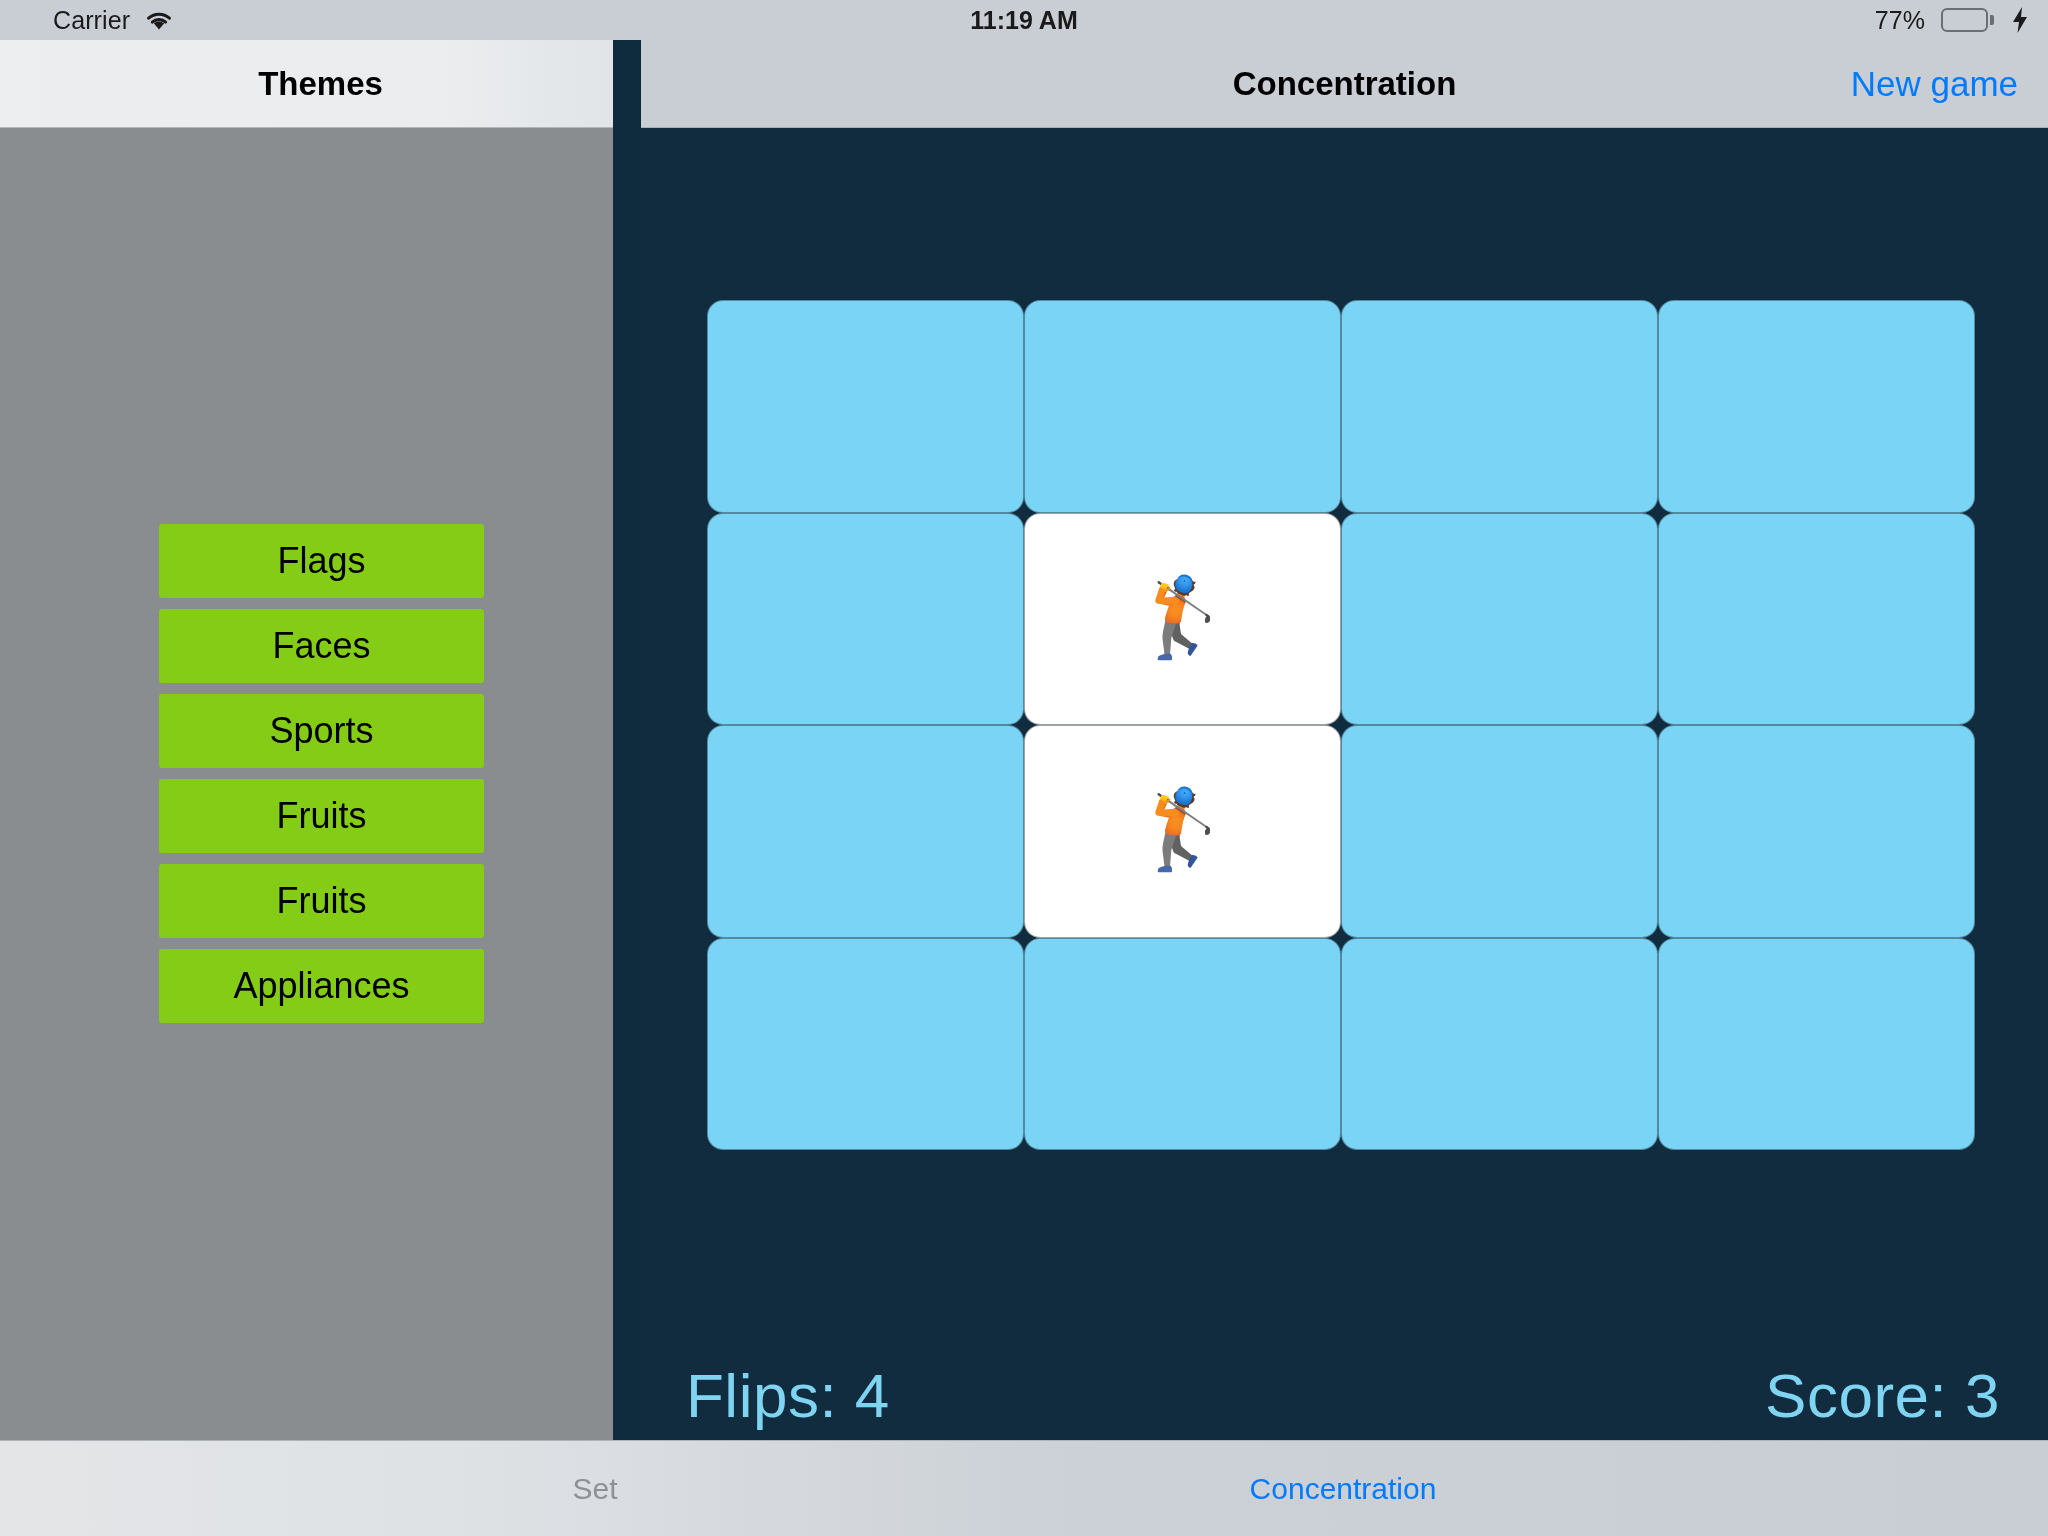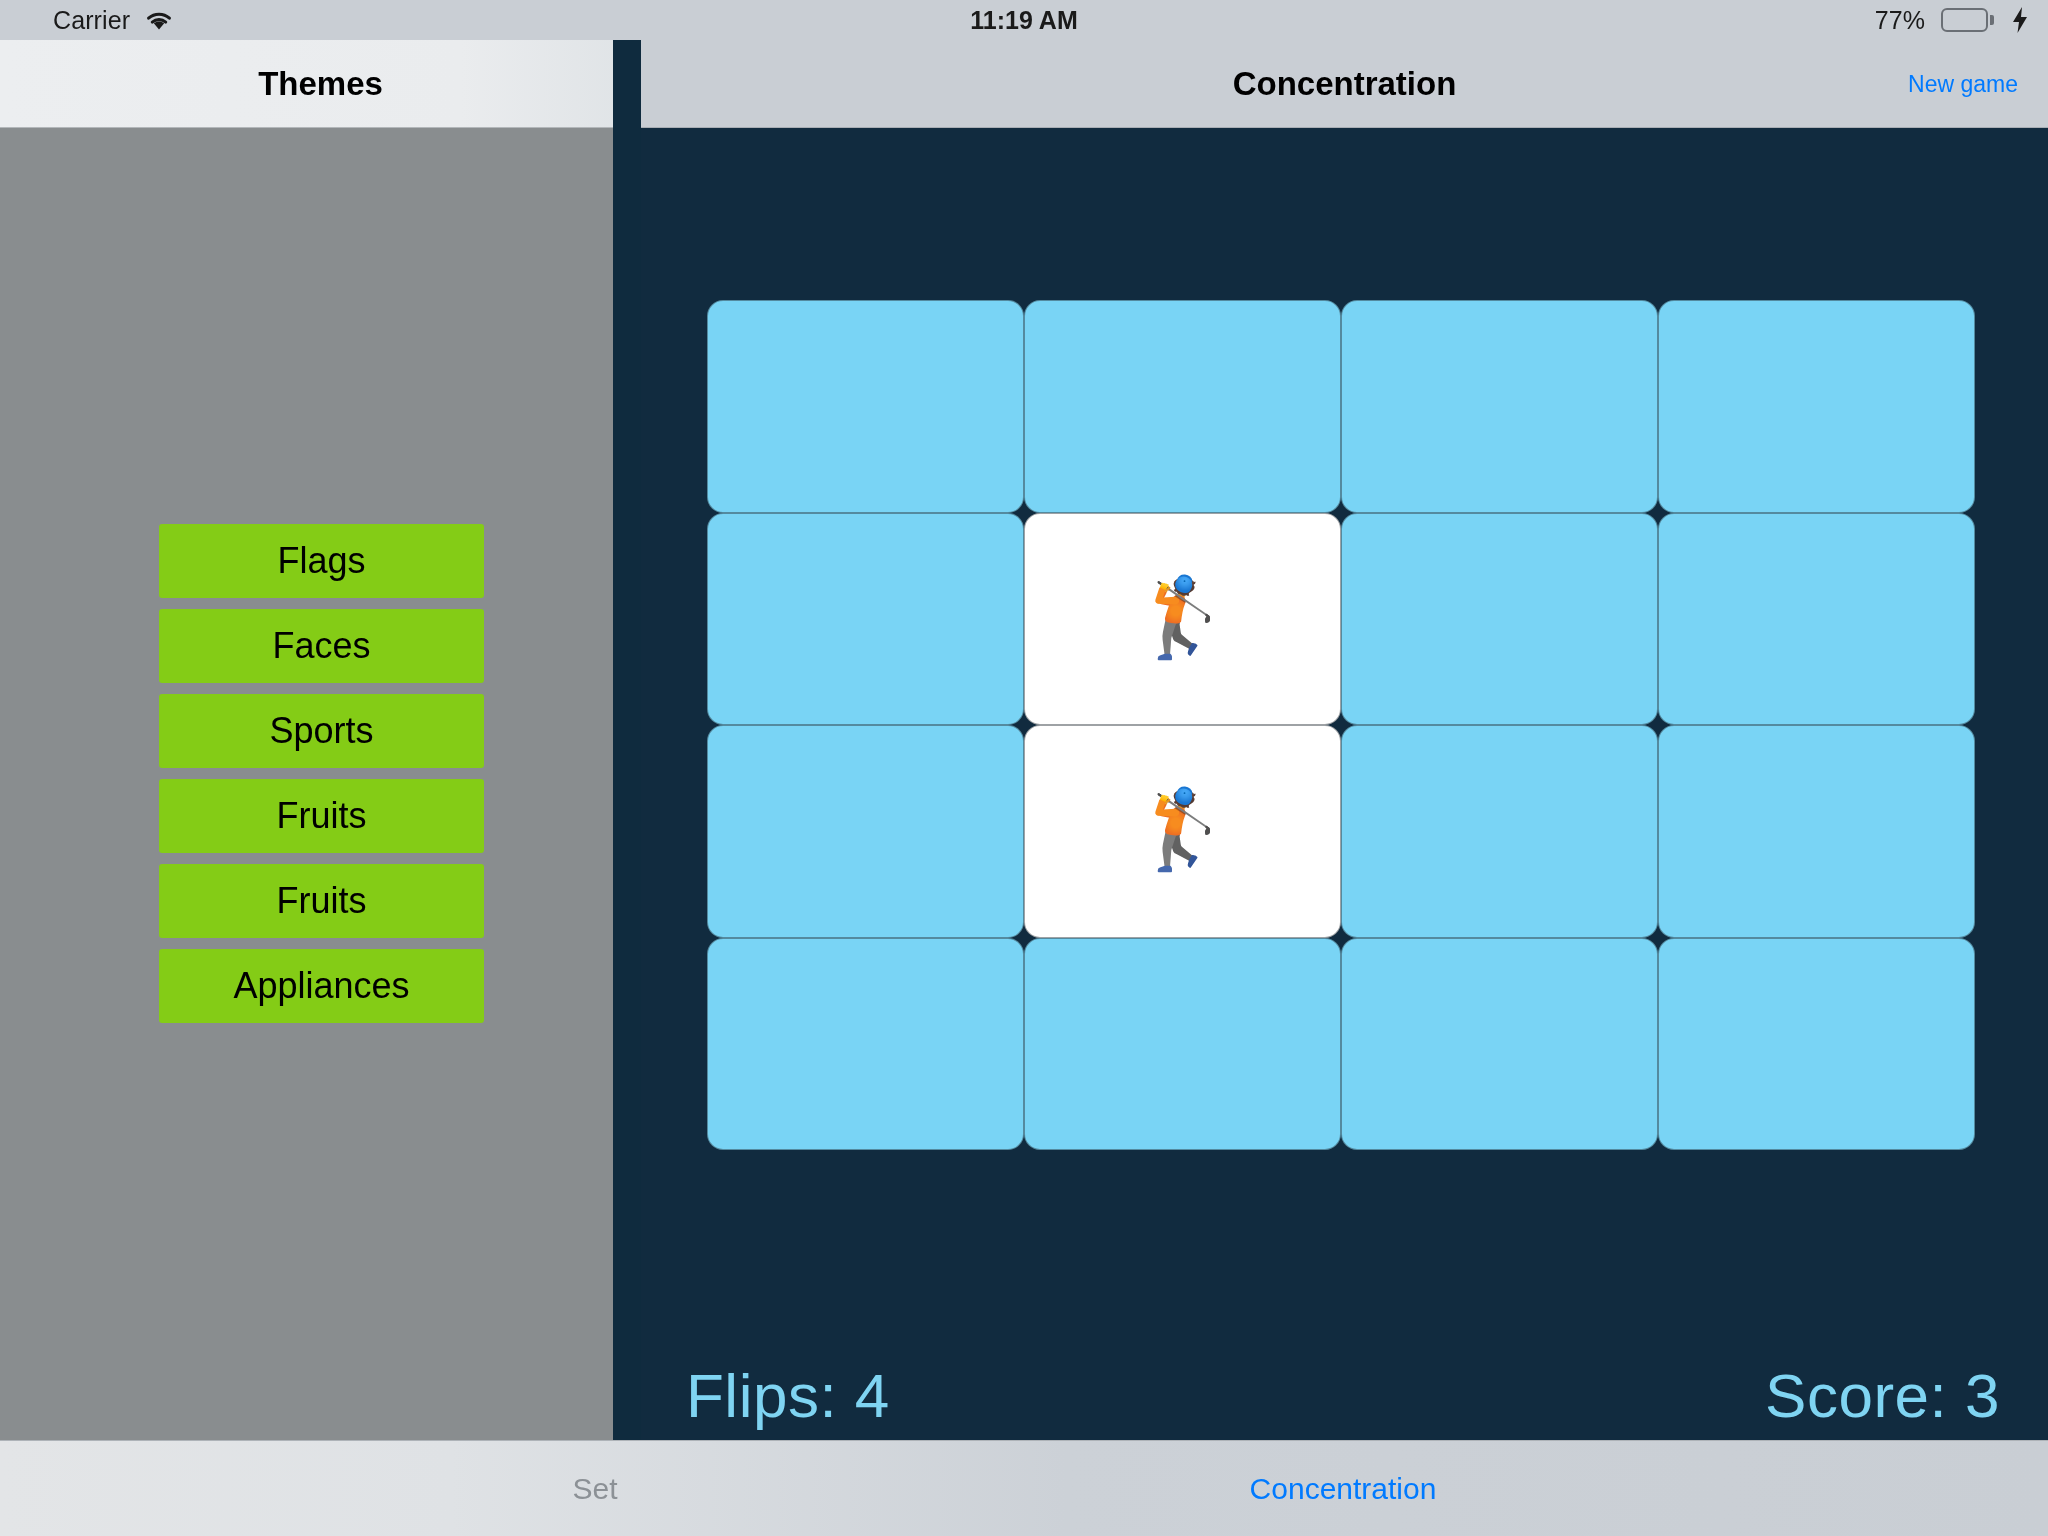--- a/index.html
+++ b/index.html
@@ -140,21 +140,21 @@
     display: flex; align-items: center; justify-content: center;
     font-size: 33px; font-weight: bold; color: #000;
   }
   #new-game-button {
     position: absolute;
     right: 30px; top: 0;
     height: 88px;
     display: flex; align-items: center;
     background: none; border: none; padding: 0;
     font-family: "Liberation Sans", sans-serif;
-    font-size: 23px;
+    font-size: 35px;
     color: #007aff;
     cursor: pointer;
   }
 
   
   #card-grid {
     position: absolute;
     left: 66px;
     top: 260px;
     width: 1268px;

